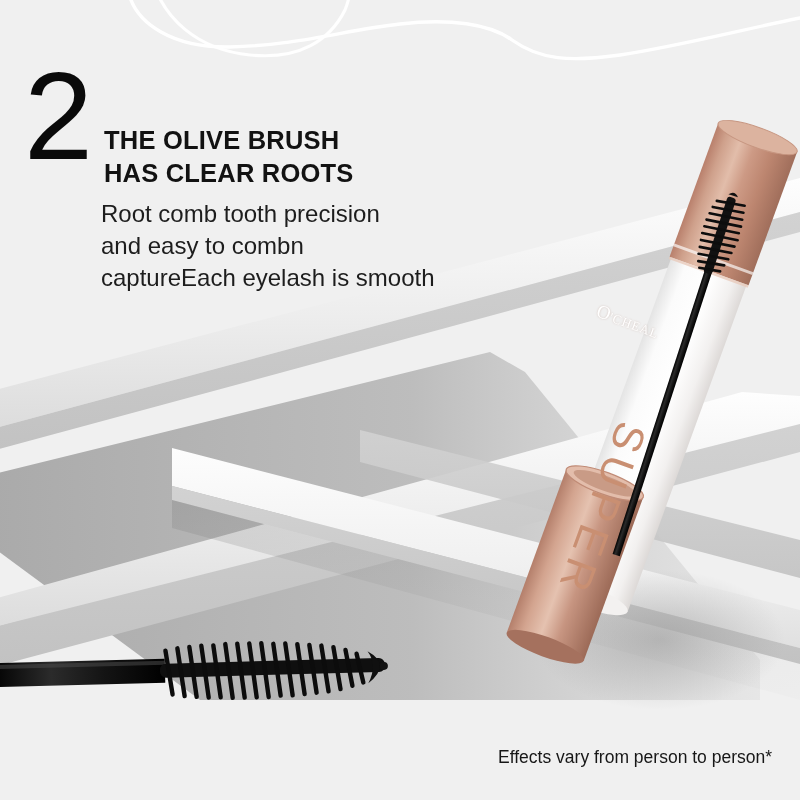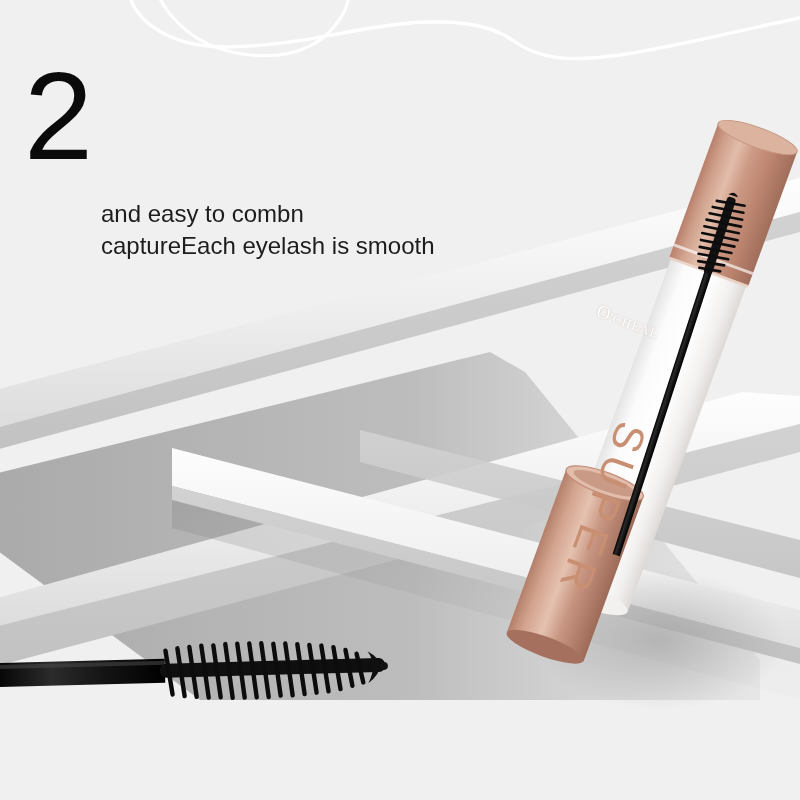--- a/index.html
+++ b/index.html
@@ -270,21 +270,25 @@
 
   <div class="brand-logo">
     <span>O</span><span class="small">'</span><span class="small">CHEAL</span>
   </div>
 
   <div class="super-text">SUPER</div>
 
   <div class="numeral">2</div>
 
   <div class="headline">
+    <div>THE OLIVE BRUSH</div>
+    <div>HAS CLEAR ROOTS</div>
   </div>
 
   <div class="body-copy">
+    <div>Root comb tooth precision</div>
     <div>and easy to combn</div>
     <div>captureEach eyelash is smooth</div>
   </div>
 
+  <div class="footer">Effects vary from person to person*</div>
 
 </div>
 
 </body></html>

